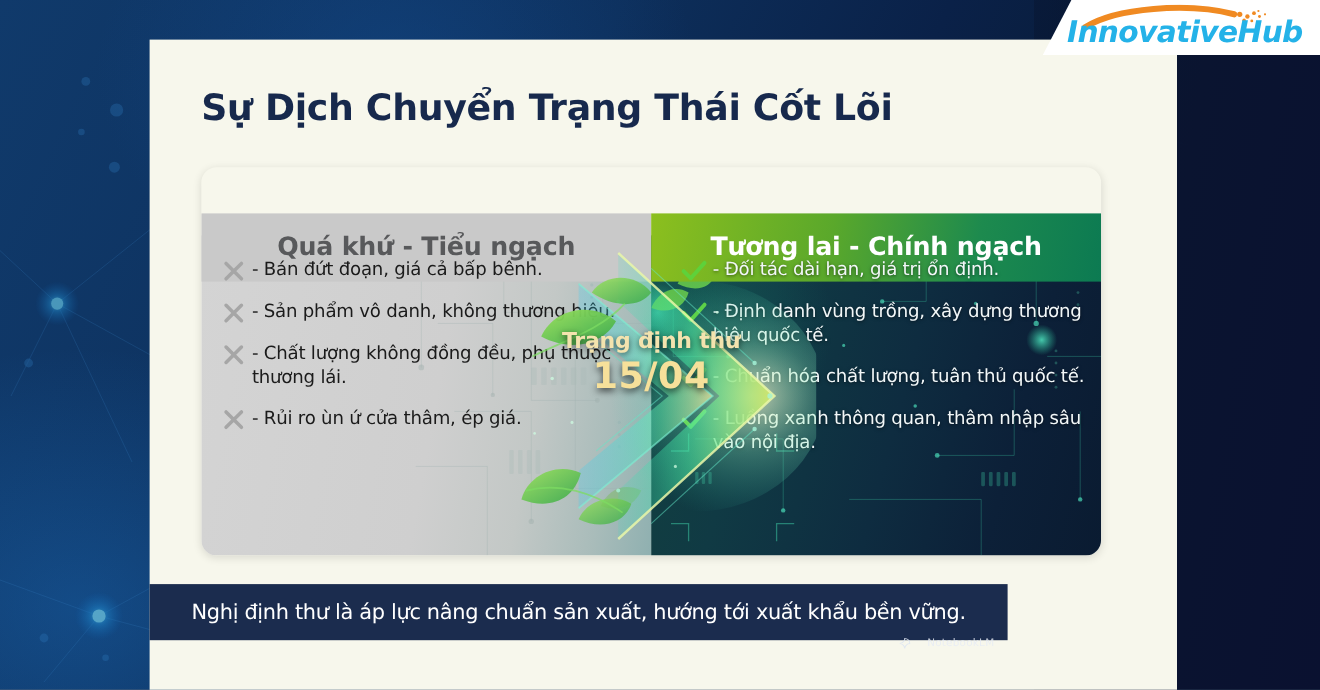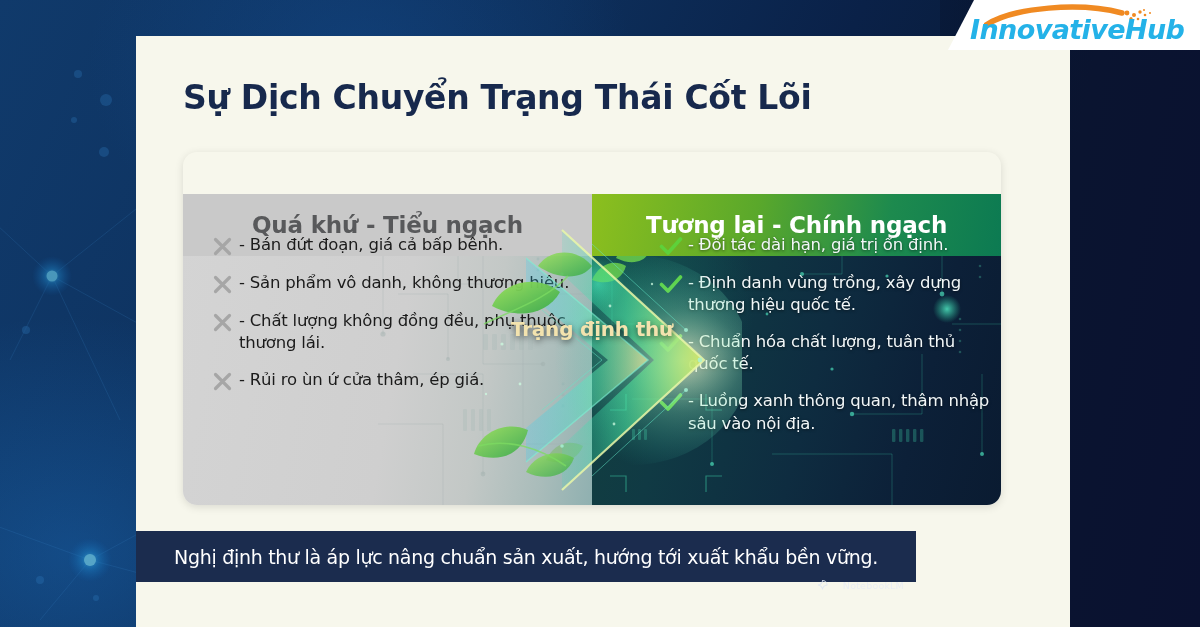--- a/index.html
+++ b/index.html
@@ -101,29 +101,28 @@
     background:linear-gradient(100deg,#d4d4d4 0%, #cfcfcf 52%, #c3c8c6 72%, #a9bcba 88%, #8fb0b0 100%);
     overflow:hidden;
   }
   
   #body-future {
     position:absolute; top:62px; left:0; right:0; bottom:0;
     background:
       radial-gradient(ellipse 230px 200px at 2% 28%, rgba(30,140,120,0.38), transparent 68%),
       linear-gradient(105deg,#12403f 0%, #103a44 26%, #0e2c40 55%, #0c2038 78%, #0a1b31 100%);
     overflow:hidden;
-    padding-left:40px;
   }
   .circuit { position:absolute; inset:0; }
 
   
   .list { position:relative; z-index:5; padding:20px 0 0 0; }
   .item { display:flex; align-items:flex-start; margin-bottom:15px; }
   .item:last-child { margin-bottom:0; }
-  #body-past .list { padding-left:22px; padding-right:10px; }
+  #body-past .list { padding-left:12px; padding-right:10px; }
   #body-future .list { padding-left:22px; padding-right:10px; }
 
   .mark { flex:0 0 34px; margin-top:2px; display:flex; justify-content:center; }
   .item-text {
     font-size:16.5px; line-height:1.34;
     font-family:"DejaVu Sans", sans-serif;
     letter-spacing:-0.2px;
   }
   #body-past .item-text { color:#1b1b1b; }
   #body-future .item-text { color:#f2f7f8; text-shadow:0 1px 3px rgba(0,0,0,.55); }
@@ -505,20 +504,21 @@
           <circle cx="78" cy="170" r="1.4"></circle>
         <circle cx="44" cy="180" r="1.2"></circle>
           <circle cx="168" cy="92" r="1.4"></circle>
         <circle cx="172" cy="210" r="1.4"></circle>
           <circle cx="210" cy="70" r="1.2"></circle>
       </g>
     </svg>
 
     <div id="arrow-label">
       <div id="arrow-title">Trạng định thư</div>
+      <div id="arrow-date">15/04</div>
     </div>
   </div>
 </div>
 
 <div id="footer-bar">
   <div id="footer-text">Nghị định thư là áp lực nâng chuẩn sản xuất, hướng tới xuất khẩu bền vững.</div>
   <div id="watermark">
     <svg width="11" height="11" viewBox="0 0 12 12">
       <path d="M6 1 C8.6 1, 11 3.2, 11 6 C8.4 6, 6 8.4, 6 11 C6 8.4, 3.6 6, 1 6 C3.6 6, 6 3.6, 6 1 Z" fill="none" stroke="#dde5f2" stroke-width="1.1"></path>
     </svg>

